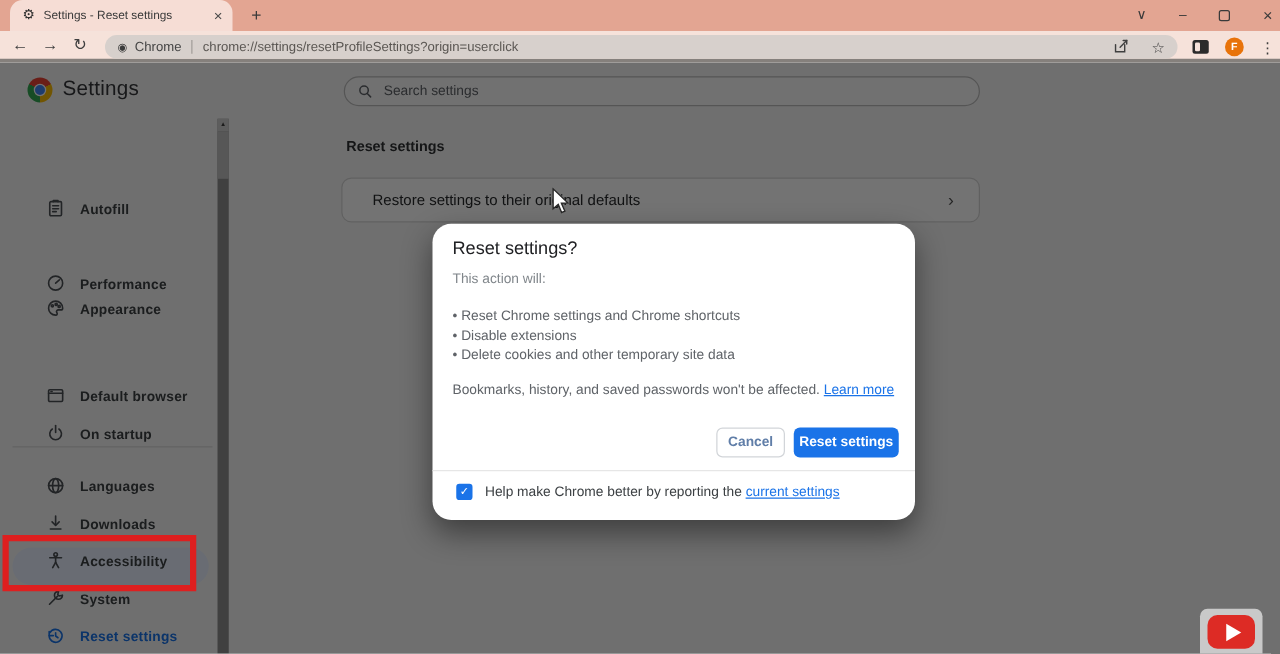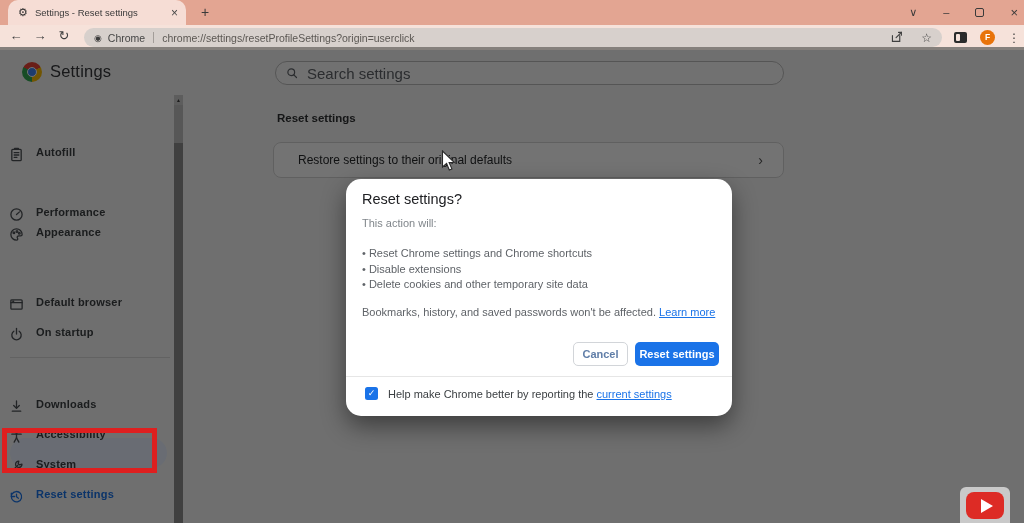--- a/index.html
+++ b/index.html
@@ -44,35 +44,35 @@
   .panel-icon::after { content:""; position:absolute; left:2px; top:2px; width:4px; height:7px; background:#f6e2da; border-radius:1px; }
   .avatar { width:15px; height:15px; border-radius:50%; background:#e8730a; color:#fff; font-size:8.5px; font-weight:bold; text-align:center; line-height:15px; }
   .dots { font-size:12px; color:#3f3f3f; }
   
   .page { position:absolute; left:0; top:50px; width:1024px; height:473px; background:#f7f7f7; }
   .chrome-logo { position:absolute; left:22px; top:12px; width:20px; height:20px; border-radius:50%;
     background:conic-gradient(#ea4335 0 60deg, #fbbc05 60deg 180deg, #34a853 180deg 300deg, #ea4335 300deg 360deg); }
   .chrome-logo::after { content:""; position:absolute; left:5px; top:5px; width:10px; height:10px; border-radius:50%;
     background:#4285f4; border:1.5px solid #fff; box-sizing:border-box; }
   .page-title { position:absolute; left:50px; top:12px; font-size:16.5px; color:#35373a; letter-spacing:.2px; }
-  .nav-item { position:absolute; left:0; width:172px; height:28px; display:flex; align-items:flex-start; padding-left:8px; }
+  .nav-item { position:absolute; left:0; width:172px; height:28px; display:flex; align-items:flex-end; padding-left:36px; }
   .nav-icon { width:16px; height:16px; margin-right:12px; display:flex; align-items:center; justify-content:center; }
   .nav-icon svg { width:15px; height:15px; stroke:#4d5156; fill:none; stroke-width:1.4; stroke-linecap:round; stroke-linejoin:round; }
   .nav-label { font-size:11px; font-weight:bold; color:#3c4043; letter-spacing:.2px; }
   .nav-item.selected .nav-label { color:#1a73e8; }
   .nav-item.selected .nav-icon svg { stroke:#1a73e8; }
   .sel-pill { position:absolute; left:10px; top:388px; width:157px; height:30px; border-radius:15px; background:#e8f0fe; }
   .nav-divider { position:absolute; left:10px; width:160px; height:1px; background:#d9d9d9; }
   .scrollbar { position:absolute; left:174px; top:45px; width:9px; height:428px; background:#8f8f8f; }
   .scroll-btn { position:absolute; left:0; top:0; width:9px; height:10px; background:#cfcfcf; font-size:5px; color:#3e3e3e; text-align:center; line-height:10px; }
   .scroll-thumb { position:absolute; left:0; top:10px; width:9px; height:38px; background:#c2c2c2; }
   .search-pill { position:absolute; left:275px; top:11px; width:509px; height:24px; border-radius:12px;
     background:#fbfbfb; border:1px solid #bdbdbd; display:flex; align-items:center; padding:0 10px; }
   .search-pill svg { width:12px; height:12px; stroke:#5f6368; fill:none; stroke-width:1.6; stroke-linecap:round; }
-  .search-input { border:none; outline:none; background:transparent; font-size:15px; color:#5f6368; margin-left:9px; width:400px; font-family:"Liberation Sans", sans-serif; }
+  .search-input { border:none; outline:none; background:transparent; font-size:11px; color:#5f6368; margin-left:9px; width:400px; font-family:"Liberation Sans", sans-serif; }
   .search-input::placeholder { color:#5f6368; opacity:1; }
   .section-title { position:absolute; left:277px; top:62px; font-size:11.5px; font-weight:bold; color:#2f3133; }
   .restore-card { position:absolute; left:273px; top:92px; width:511px; height:36px; background:#ffffff;
     border:1px solid #d6d6d6; border-radius:8px; display:flex; align-items:center; padding:0 20px 0 24px; }
   .restore-label { font-size:12px; color:#27292b; flex:1; }
   .row-chevron { font-size:14px; color:#515151; line-height:1; }
   
   .dim { position:absolute; left:0; top:50px; width:1024px; height:473px; background:rgba(0,0,0,0.55); z-index:10; }
   .annotation-rect { position:absolute; left:2px; top:428px; width:155px; height:45px; border:5px solid #de1f1f; z-index:20; }
   .dialog { position:absolute; left:318px; top:179px; width:386px; height:237px; background:#fff; border-radius:15px;
@@ -192,20 +192,30 @@
     <div class="nav-item" style="top:276px;">
       <span class="nav-icon">
           <svg viewBox="0 0 16 16">
             <path d="M5.2 4.5 A5 5 0 1 0 10.8 4.5"></path>
             <path d="M8 1.5 V7.5"></path>
           </svg>
         </span>
       <span class="nav-label">On startup</span>
     </div>
     <div class="nav-divider" style="top:307px;"></div>
+    <div class="nav-item" style="top:318px;">
+      <span class="nav-icon">
+          <svg viewBox="0 0 16 16">
+            <circle cx="8" cy="8" r="6"></circle>
+            <ellipse cx="8" cy="8" rx="2.6" ry="6"></ellipse>
+            <path d="M2 8 H14"></path>
+          </svg>
+        </span>
+      <span class="nav-label">Languages</span>
+    </div>
     <div class="nav-item" style="top:348px;">
       <span class="nav-icon">
           <svg viewBox="0 0 16 16">
             <path d="M8 2 V9.5"></path>
             <path d="M5 7 L8 10 L11 7"></path>
             <path d="M3.5 13 H12.5"></path>
           </svg>
         </span>
       <span class="nav-label">Downloads</span>
     </div>

